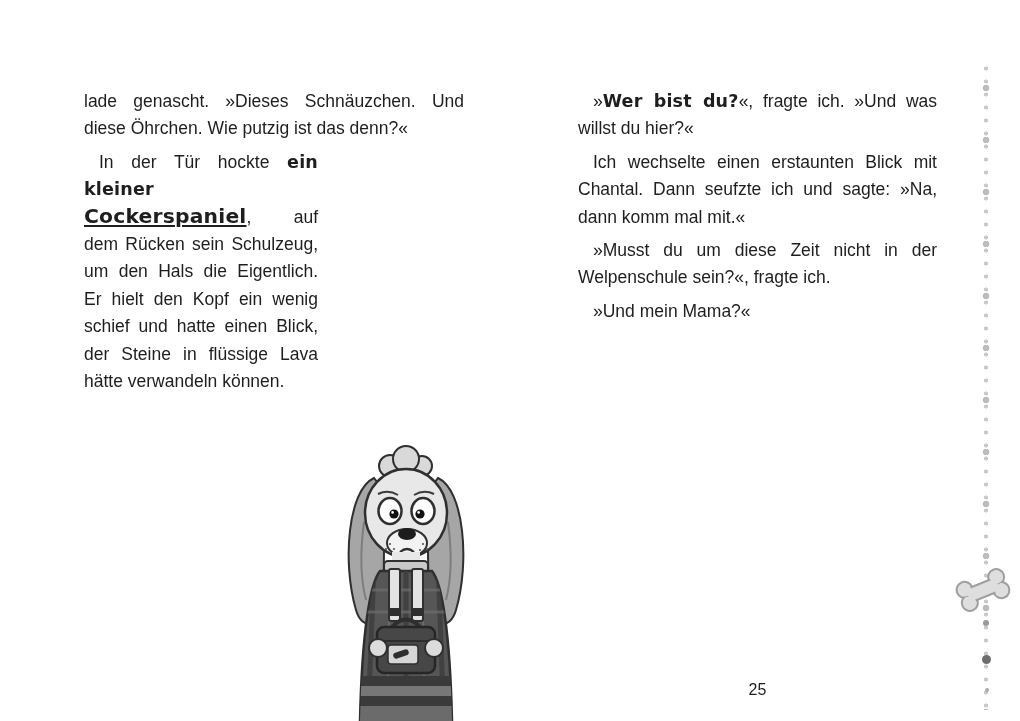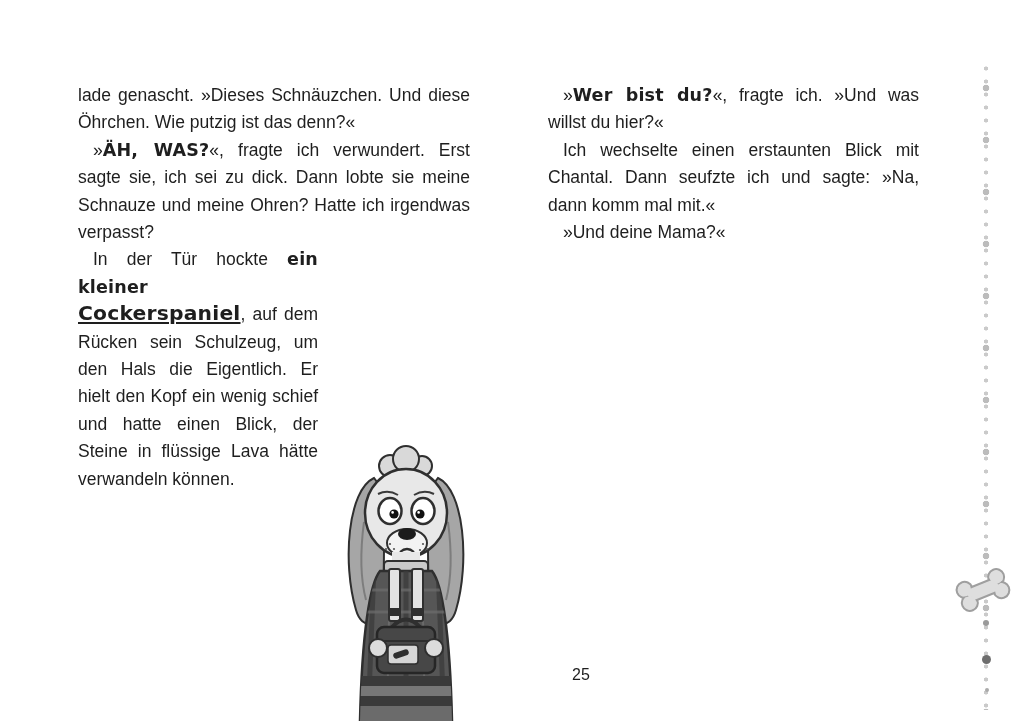--- a/index.html
+++ b/index.html
@@ -13,44 +13,45 @@
     font-family: "Liberation Sans", "DejaVu Sans", sans-serif;
     color: #1e1e1e;
   }
   .col {
     position: absolute;
     top: 82px;
     font-size: 17.5px;
     line-height: 27.4px;
     text-align: justify;
   }
-  .col p { margin: 0; padding: 0; }
+  .col p { margin: 6px; padding: 0; }
   p.indent { text-indent: 15px; }
   p.gap { margin-top: 27px; }
   .left-col  { left: 78px;  width: 392px; }
-  .right-col { left: 548px; width: 371px; }
+  .right-col { left: 572px; width: 371px; }
 
   
   .bd    { font-family: "DejaVu Sans", sans-serif; font-weight: 700; letter-spacing: 0.2px; }
   .bd-lg { font-family: "DejaVu Sans", sans-serif; font-weight: 700; font-size: 1.16em; line-height: 1; letter-spacing: 0.2px; text-decoration: underline; }
   .bd-xl { font-family: "DejaVu Sans", sans-serif; font-weight: 700; font-size: 1.3em;  line-height: 1; letter-spacing: 0.2px; }
 
   
   .illu-spacer { float: right; width: 142px; height: 320px; margin-left: 10px; }
 
   .illustration {
     position: absolute;
     left: 330px; top: 412px;
     width: 152px; height: 309px;
   }
 
   .page-number {
     position: absolute;
-    left: 572px; top: 666px;
+    left: 572px; top: 681px;
     width: 371px;
+    text-align: center;
     font-size: 16px;
     color: #1e1e1e;
   }
 
   .dotted-divider {
     position: absolute;
     left: 978px; top: 62px;
     width: 16px; height: 648px;
     background-image:
       radial-gradient(circle, #bcbcbc 3px, transparent 3.6px),
@@ -70,29 +71,29 @@
     width: 66px; height: 56px;
   }
 </style>
 </head>
 <body>
 
 <div class="page">
 
   <div class="col left-col">
     <p><span>lade genascht. »Dieses Schnäuzchen. Und diese Öhrchen. Wie putzig ist das denn?«</span></p>
-    <p class="indent"><span>»</span><span class="bd">ÄH, WAS?</span><span>«, fragte ich verwundert. Erst sagte sie, ich sei zu dick. Dann lobte sie meine Schnauze und meine Ohren? Hatte ich irgendwas verpasst?</span></p>
     <div class="illu-spacer"></div>
     <p class="indent"><span>In der Tür hockte </span><span class="bd">ein kleiner </span><span class="bd-lg">Cockerspaniel</span><span>, auf dem Rücken sein Schulzeug, um den Hals die Eigentlich. Er hielt den Kopf ein wenig schief und hatte einen Blick, der Steine in flüssige Lava hätte verwandeln können.</span></p>
   </div>
 
   <div class="col right-col">
     <p class="indent"><span>»</span><span class="bd">Wer bist du?</span><span>«, fragte ich. »Und was willst du hier?«</span></p>
     <p class="indent"><span>Ich wechselte einen erstaunten Blick mit Chantal. Dann seufzte ich und sagte: »Na, dann komm mal mit.«</span></p>
-    <p class="indent"><span>»Und deine Mama?«</span></p>
+    <p class="indent"><span>»Musst du um diese Zeit nicht in der Welpenschule sein?«, fragte ich.</span></p>
+    <p class="indent"><span>»Und mein Mama?«</span></p>
   </div>
 
   <svg class="illustration" viewBox="0 0 152 309" aria-hidden="true">
 
     <path d="M44,66 C18,78 12,150 26,198 C32,219 50,215 52,192 C56,150 52,108 56,82 Z" fill="#a6a6a6" stroke="#2f2f2f" stroke-width="2"></path>
     <path d="M108,66 C134,78 140,150 126,198 C120,219 102,215 100,192 C96,150 100,108 96,82 Z" fill="#a6a6a6" stroke="#2f2f2f" stroke-width="2"></path>
     <path d="M34,110 C30,140 30,165 36,188" fill="none" stroke="#7d7d7d" stroke-width="2"></path>
     <path d="M118,110 C122,140 122,165 116,188" fill="none" stroke="#7d7d7d" stroke-width="2"></path>
 
     <circle cx="60" cy="54" r="11" fill="#d9d9d9" stroke="#2f2f2f" stroke-width="2"></circle>

